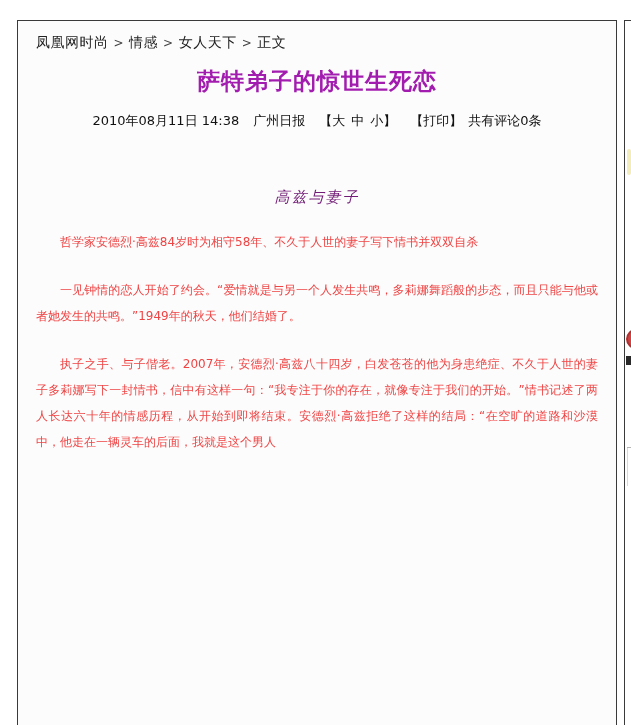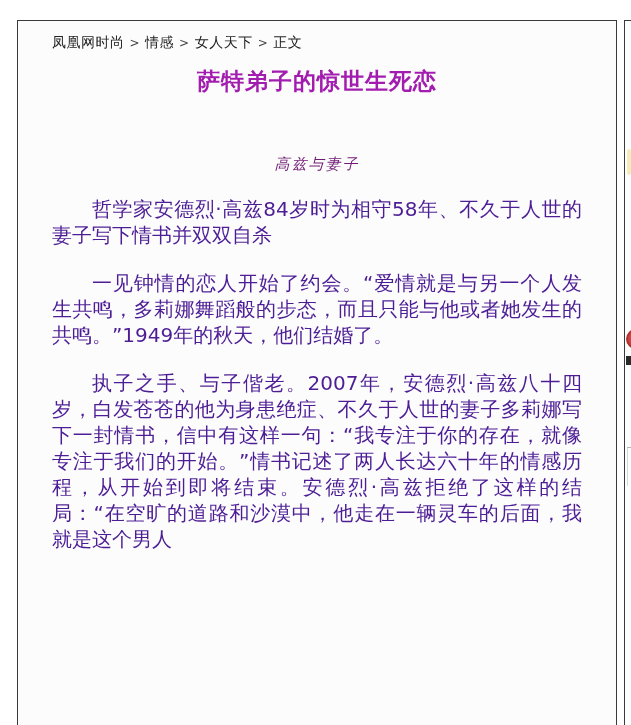--- a/index.html
+++ b/index.html
@@ -9,21 +9,21 @@
     background: #ffffff;
     font-family: "DejaVu Sans", sans-serif;
   }
   .main-box {
     position: absolute;
     left: 17px; top: 20px;
     width: 600px; height: 705px;
     border: 1px solid #3a3a3a;
     border-bottom: none;
     background: #fcfcfc;
-    padding: 0 34px;
+    padding: 0 18px;
     overflow: hidden;
   }
   .breadcrumb {
     margin-top: 13px;
     font-size: 14px;
     color: #222222;
     letter-spacing: 0.5px;
   }
   .breadcrumb a {
     color: #222222;
@@ -62,23 +62,23 @@
     margin-top: 58px;
     text-align: center;
     font-size: 15px;
     font-style: italic;
     font-family: "DejaVu Serif", serif;
     color: #701a75;
     letter-spacing: 2px;
   }
   .body-text p {
     margin: 22px 0;
-    font-size: 20px;
+    font-size: 12px;
     line-height: 26px;
-    color: #4c1d95;
+    color: #ef4444;
     text-indent: 2em;
     text-align: justify;
   }
   
   .right-sliver {
     position: absolute;
     left: 624px; top: 20px;
     width: 7px; height: 705px;
     border-left: 1px solid #3a3a3a;
     border-top: 1px solid #3a3a3a;
@@ -117,20 +117,23 @@
 <body>
 
 <div class="main-box">
 
   <div class="breadcrumb">
     <a>凤凰网时尚</a><span class="sep">&gt;</span><a>情感</a><span class="sep">&gt;</span><a>女人天下</a><span class="sep">&gt;</span><a>正文</a>
   </div>
 
   <h1 class="article-title">萨特弟子的惊世生死恋</h1>
 
+  <div class="meta-line">
+    <span>2010年08月11日 14:38</span><span class="gap"></span><span>广州日报</span><span class="gap"></span><span><span>【</span><a>大</a><span class="gap-sm"></span><a>中</a><span class="gap-sm"></span><a>小</a><span>】</span></span><span class="gap"></span><a>【打印】</a><span class="gap-sm"></span><span>共有评论</span><a class="comment-count">0</a><span>条</span>
+  </div>
 
   <div class="photo-caption">高兹与妻子</div>
 
   <div class="body-text">
     <p>哲学家安德烈·高兹84岁时为相守58年、不久于人世的妻子写下情书并双双自杀</p>
     <p>一见钟情的恋人开始了约会。“爱情就是与另一个人发生共鸣，多莉娜舞蹈般的步态，而且只能与他或者她发生的共鸣。”1949年的秋天，他们结婚了。</p>
     <p>执子之手、与子偕老。2007年，安德烈·高兹八十四岁，白发苍苍的他为身患绝症、不久于人世的妻子多莉娜写下一封情书，信中有这样一句：“我专注于你的存在，就像专注于我们的开始。”情书记述了两人长达六十年的情感历程，从开始到即将结束。安德烈·高兹拒绝了这样的结局：“在空旷的道路和沙漠中，他走在一辆灵车的后面，我就是这个男人</p>
   </div>
 
 </div>

